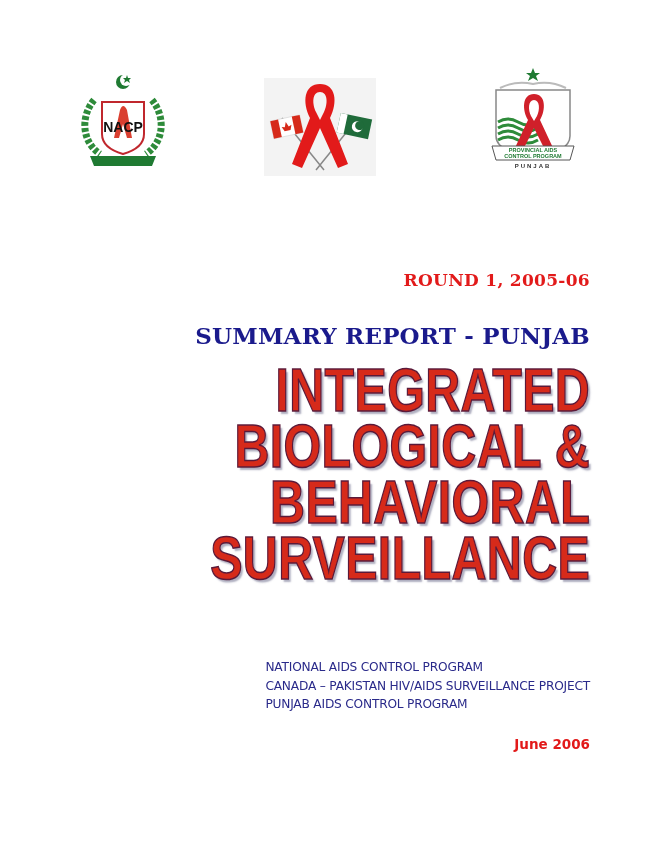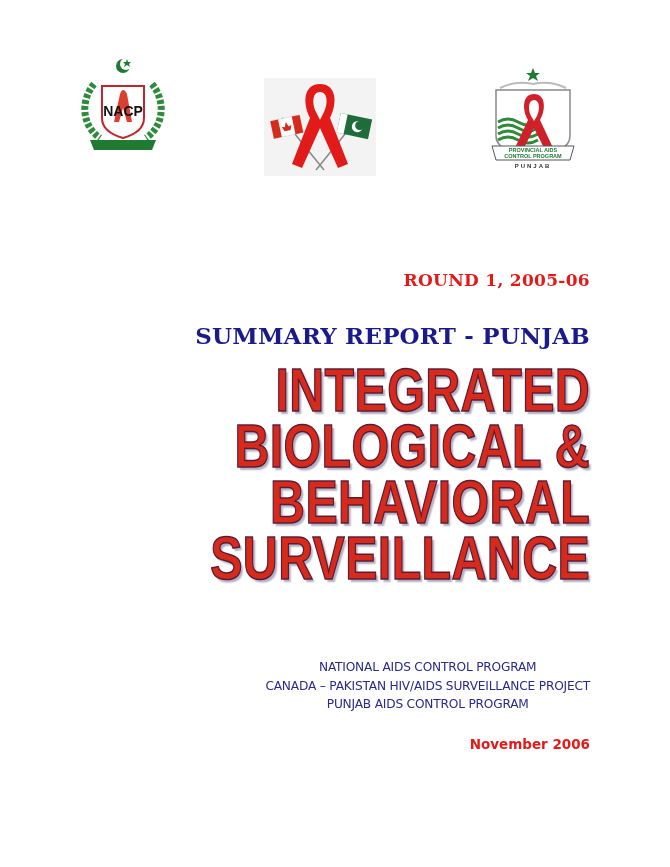--- a/index.html
+++ b/index.html
@@ -1,30 +1,30 @@
 <!DOCTYPE html>
 <html><head>
 <meta charset="utf-8">
 <style>
   html, body { margin:0; padding:0; background:#ffffff; }
   body { width:670px; height:867px; position:relative; overflow:hidden; font-family:"Liberation Sans", sans-serif; }
   .logo { position:absolute; }
-  #logo-nacp { left:72px; top:56px; width:102px; height:98px; }
+  #logo-nacp { left:72px; top:72px; width:102px; height:98px; }
   #logo-ribbon { left:264px; top:78px; width:112px; height:98px; background:#f3f3f3; }
   #logo-punjab { left:486px; top:66px; width:94px; height:106px; }
 
   .round { position:absolute; right:80px; top:270px; font-family:"DejaVu Serif", serif; font-weight:bold; font-size:17px; color:#e21a1a; letter-spacing:0.3px; }
   .summary { position:absolute; right:80px; top:298px; font-family:"DejaVu Serif", serif; font-weight:bold; font-size:23px; color:#1a1a8c; letter-spacing:0.2px;margin-top:24px; }
 
   .title { position:absolute; right:80px; top:362px; text-align:right; font-family:"Liberation Sans", sans-serif; font-weight:bold; font-size:62px; line-height:56px; color:#d62a1a; transform:scaleX(0.78); transform-origin:right top;
     -webkit-text-stroke:1.5px #5a1a3a;
     text-shadow:3px 3px 2px rgba(110,110,140,0.55); letter-spacing:0.5px; }
   .title div { white-space:nowrap; }
 
-  .orgs { position:absolute; right:80px; top:658px; text-align:center; font-family:"DejaVu Sans", sans-serif; font-size:12.2px; color:#2a2a8a; line-height:18.5px; }
+  .orgs { position:absolute; right:80px; top:658px; text-align:left; font-family:"DejaVu Sans", sans-serif; font-size:12.2px; color:#2a2a8a; line-height:18.5px; }
   .orgs div { white-space:nowrap; letter-spacing:-0.2px; }
   .date { position:absolute; right:80px; top:736px; font-family:"DejaVu Sans", sans-serif; font-weight:bold; font-size:13.5px; color:#e21a1a; }
 </style>
 </head>
 <body>
 
 <div class="logo" id="logo-nacp">
   <svg width="102" height="98" viewBox="0 0 102 98">
 
     <circle cx="51" cy="10" r="7" fill="#1f7a32"></circle>
@@ -95,13 +95,13 @@
   <div>BEHAVIORAL</div>
   <div>SURVEILLANCE</div>
 </div>
 
 <div class="orgs">
   <div>NATIONAL AIDS CONTROL PROGRAM</div>
   <div>CANADA – PAKISTAN HIV/AIDS SURVEILLANCE PROJECT</div>
   <div>PUNJAB AIDS CONTROL PROGRAM</div>
 </div>
 
-<div class="date">November 2006</div>
+<div class="date">June 2006</div>
 
 </body></html>

